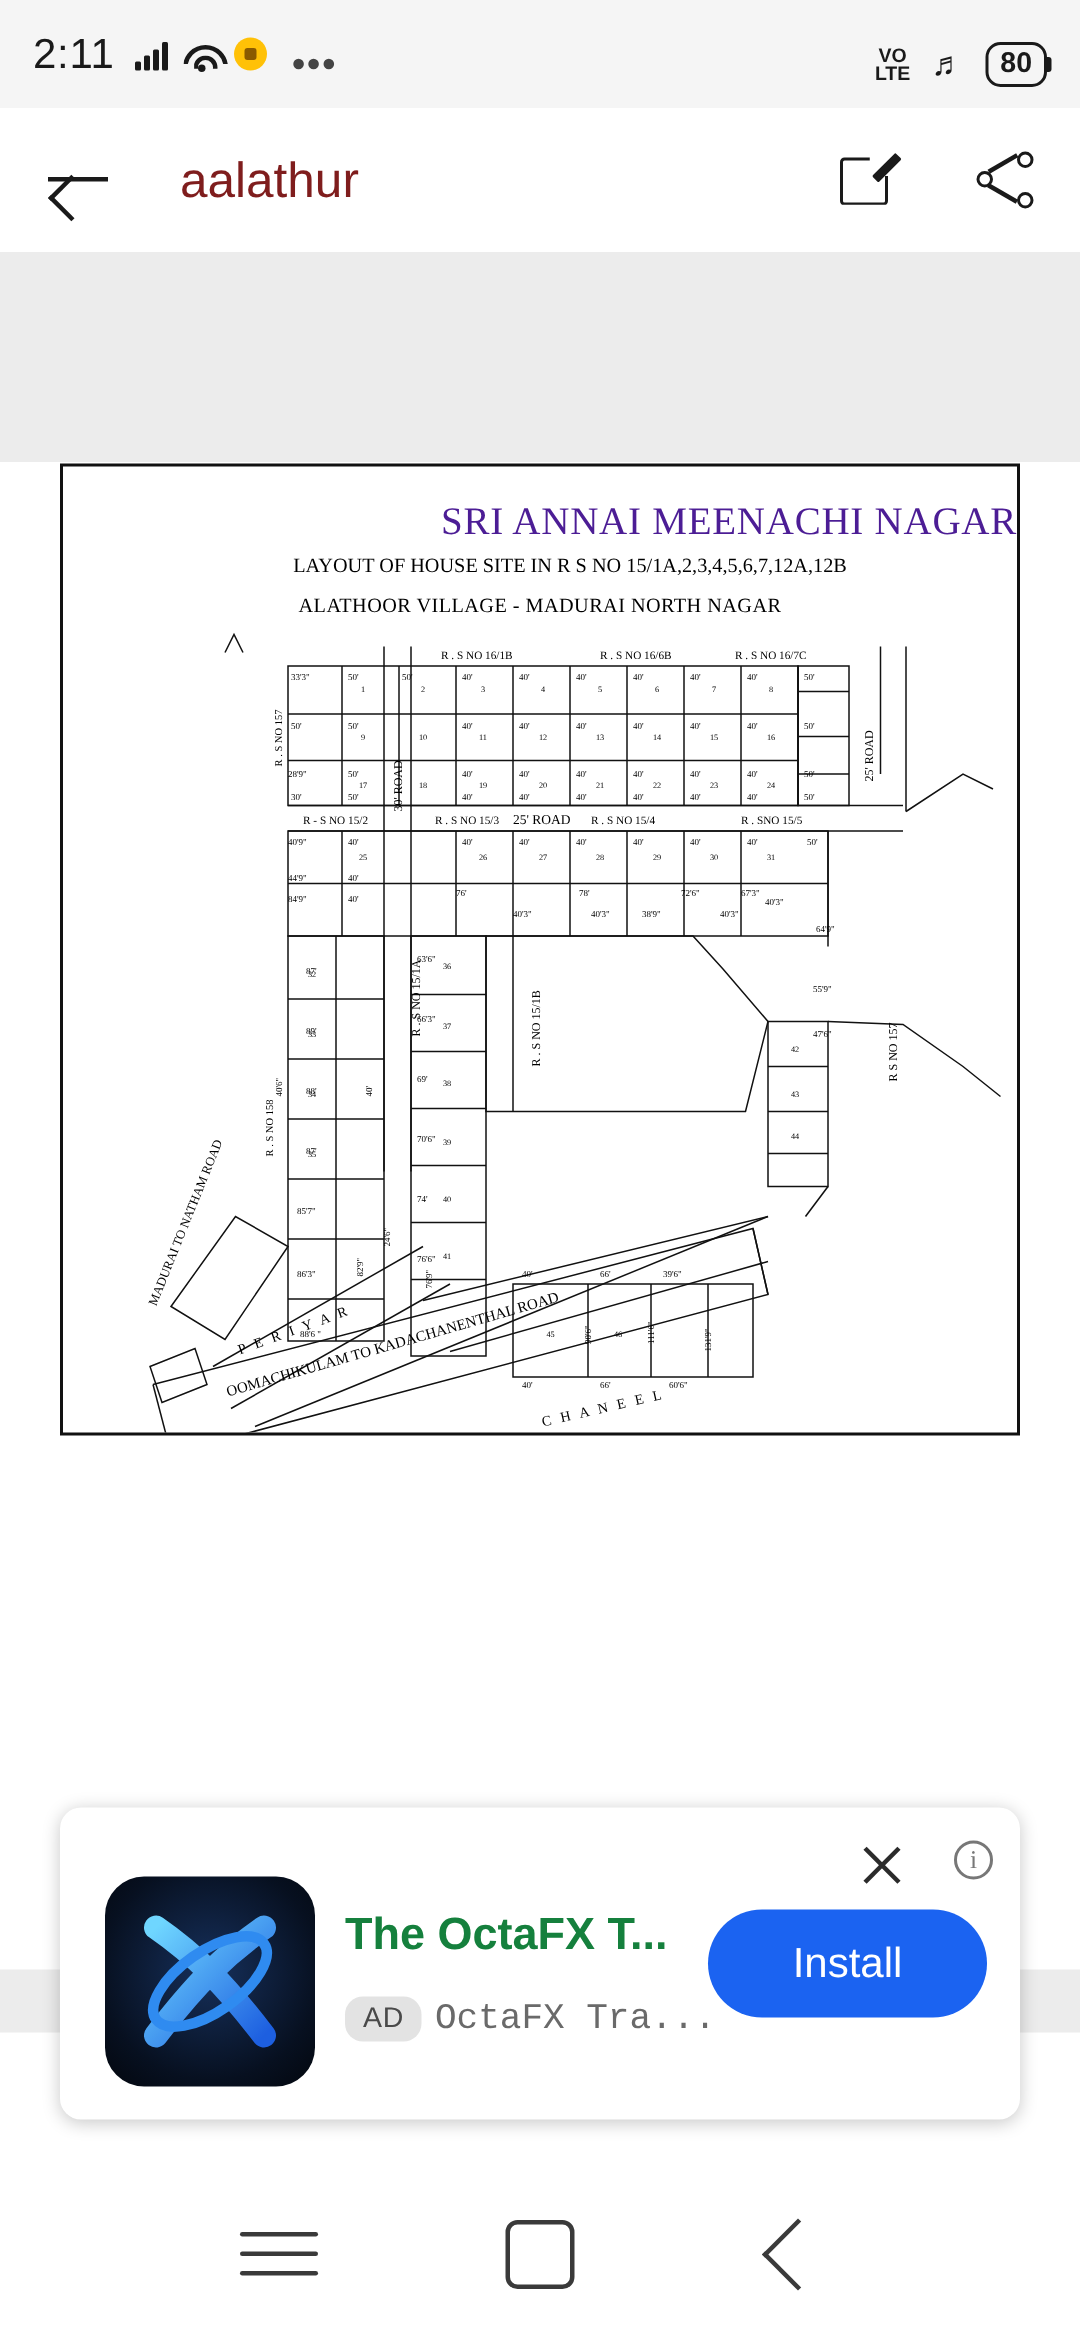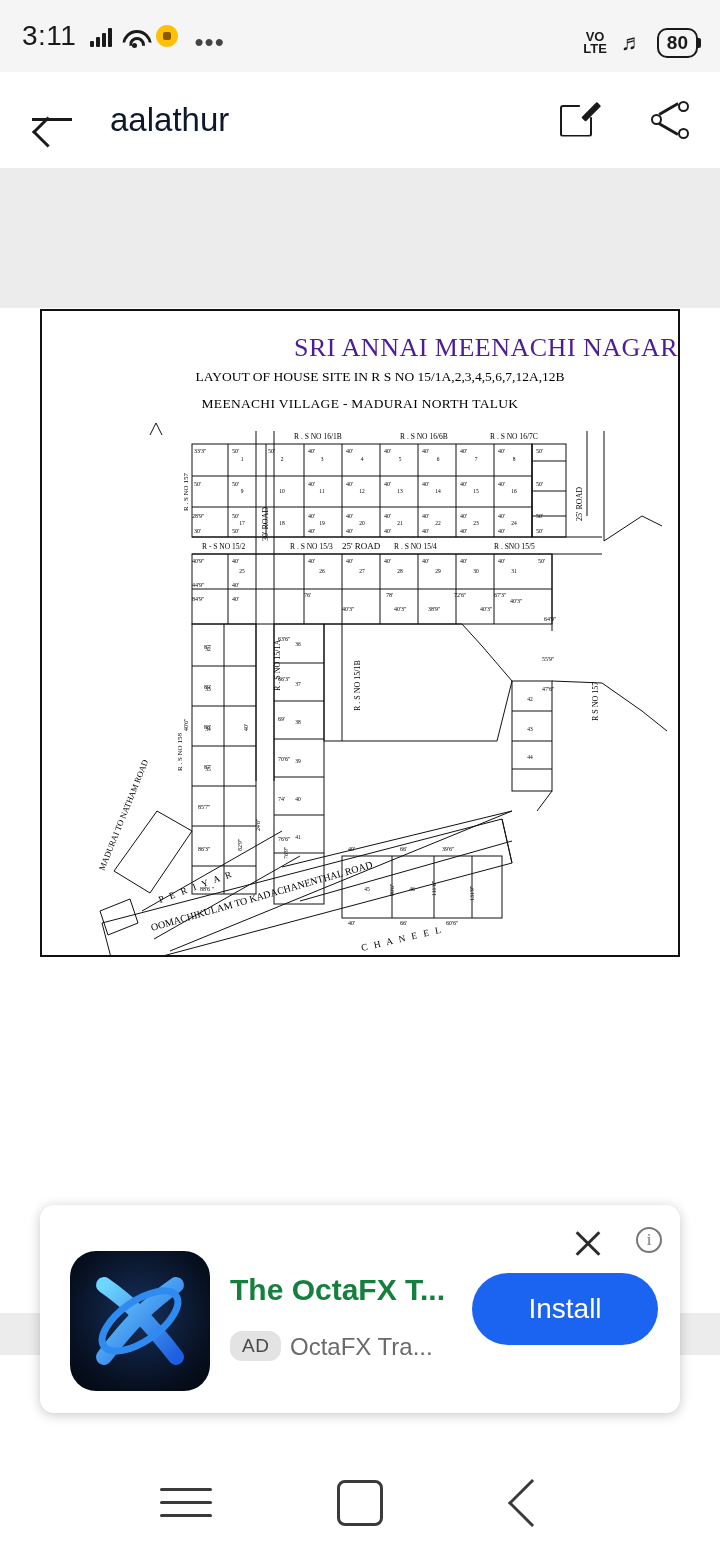--- a/index.html
+++ b/index.html
@@ -66,21 +66,21 @@
   }
   .back-arrow { width: 46px; height: 40px; position: relative; cursor: pointer; }
   .back-arrow::before{
     content:""; position:absolute; left:2px; top:18px; width:40px; height:3px; background:#1a1a1a;
   }
   .back-arrow::after{
     content:""; position:absolute; left:2px; top:10px; width:19px; height:19px;
     border-left:3px solid #1a1a1a; border-bottom:3px solid #1a1a1a;
     transform: rotate(45deg); transform-origin: left bottom;
   }
-  .toolbar-title { font-size: 33px; color: #0f172a; margin-left: 34px; }
+  .toolbar-title { font-size: 33px; color: #7f1d1d; margin-left: 44px; }
   .toolbar-actions { margin-left: auto; display: flex; align-items: center; gap: 52px; }
   .icon-edit { width: 38px; height: 38px; position: relative; cursor: pointer; }
   .icon-edit .box{
     position:absolute; left:0; top:4px; width:32px; height:32px;
     border:2.5px solid #1a1a1a; border-radius:3px;
     clip-path: polygon(0 0, 62% 0, 62% 14%, 14% 14%, 14% 86%, 86% 86%, 86% 40%, 100% 40%, 100% 100%, 0 100%);
   }
   .icon-edit .pen{
     position:absolute; right:-1px; top:0px; width:22px; height:6px; background:#1a1a1a;
     transform: rotate(-45deg); transform-origin: right center; border-radius:1px;
@@ -151,21 +151,21 @@
   .ad-title {
     position:absolute; left: 190px; top: 68px; width: 240px;
     font-size: 30px; font-weight: 700; color:#15803d; white-space:nowrap; overflow:hidden;
   }
   .ad-badge {
     position:absolute; left: 190px; top: 126px; background:#e3e3e3; color:#4a4a4a;
     font-size: 19px; padding: 4px 12px; border-radius: 12px; letter-spacing:.5px;
   }
   .ad-advertiser {
     position:absolute; left: 250px; top: 128px; width: 190px; font-size: 24px; color:#6a6a6a;
-    white-space:nowrap; overflow:hidden;
+    white-space:nowrap; overflow:hidden;font-family:Liberation Mono, monospace;
   }
   .ad-install {
     position:absolute; right: 22px; top: 68px; width: 186px; height: 72px;
     background: #1b63f1; border-radius: 36px; color:#fff; font-size: 28px;
     display:flex; align-items:center; justify-content:center; cursor:pointer;
   }
 
   
   .navbar { position:absolute; left:0; bottom:0; width:720px; height:112px; background:#fff; }
   .nav-btn { position:absolute; top: 30px; width: 56px; height: 52px; cursor:pointer; }
@@ -178,21 +178,21 @@
     display:block; width: 34px; height: 34px; border-left: 3px solid #3a3a3a; border-bottom: 3px solid #3a3a3a;
     transform: rotate(45deg); margin: 8px auto;
   }
 </style>
 </head>
 <body>
 
 <div id="root">
 
   <div class="statusbar">
-    <div class="sb-clock">3:11</div>
+    <div class="sb-clock">2:11</div>
     <div class="sb-left-icons">
       <div class="bars">
           <i></i>
           <i></i>
           <i></i>
           <i></i>
         </div>
       <div class="wifi">
           <b></b>
         </div>
@@ -230,21 +230,21 @@
   </div>
 
   <div class="content">
     <div class="grey-band"></div>
     <div class="grey-band-2"></div>
   </div>
 
   <div class="plan">
     <div class="plan-title">SRI ANNAI MEENACHI NAGAR</div>
     <div class="plan-sub1">LAYOUT OF HOUSE SITE IN R S NO 15/1A,2,3,4,5,6,7,12A,12B</div>
-    <div class="plan-sub2">MEENACHI VILLAGE - MADURAI NORTH TALUK</div>
+    <div class="plan-sub2">ALATHOOR VILLAGE - MADURAI NORTH NAGAR</div>
 
     <svg class="plan-svg" viewBox="0 0 640 648">
       <g stroke="#111" fill="none" stroke-width="1">
 
         <rect x="150" y="133" width="340" height="93"></rect>
 
         <line x1="186" y1="133" x2="186" y2="226"></line>
         <line x1="224" y1="133" x2="224" y2="226"></line>
         <line x1="262" y1="133" x2="262" y2="226"></line>
         <line x1="300" y1="133" x2="300" y2="226"></line>

